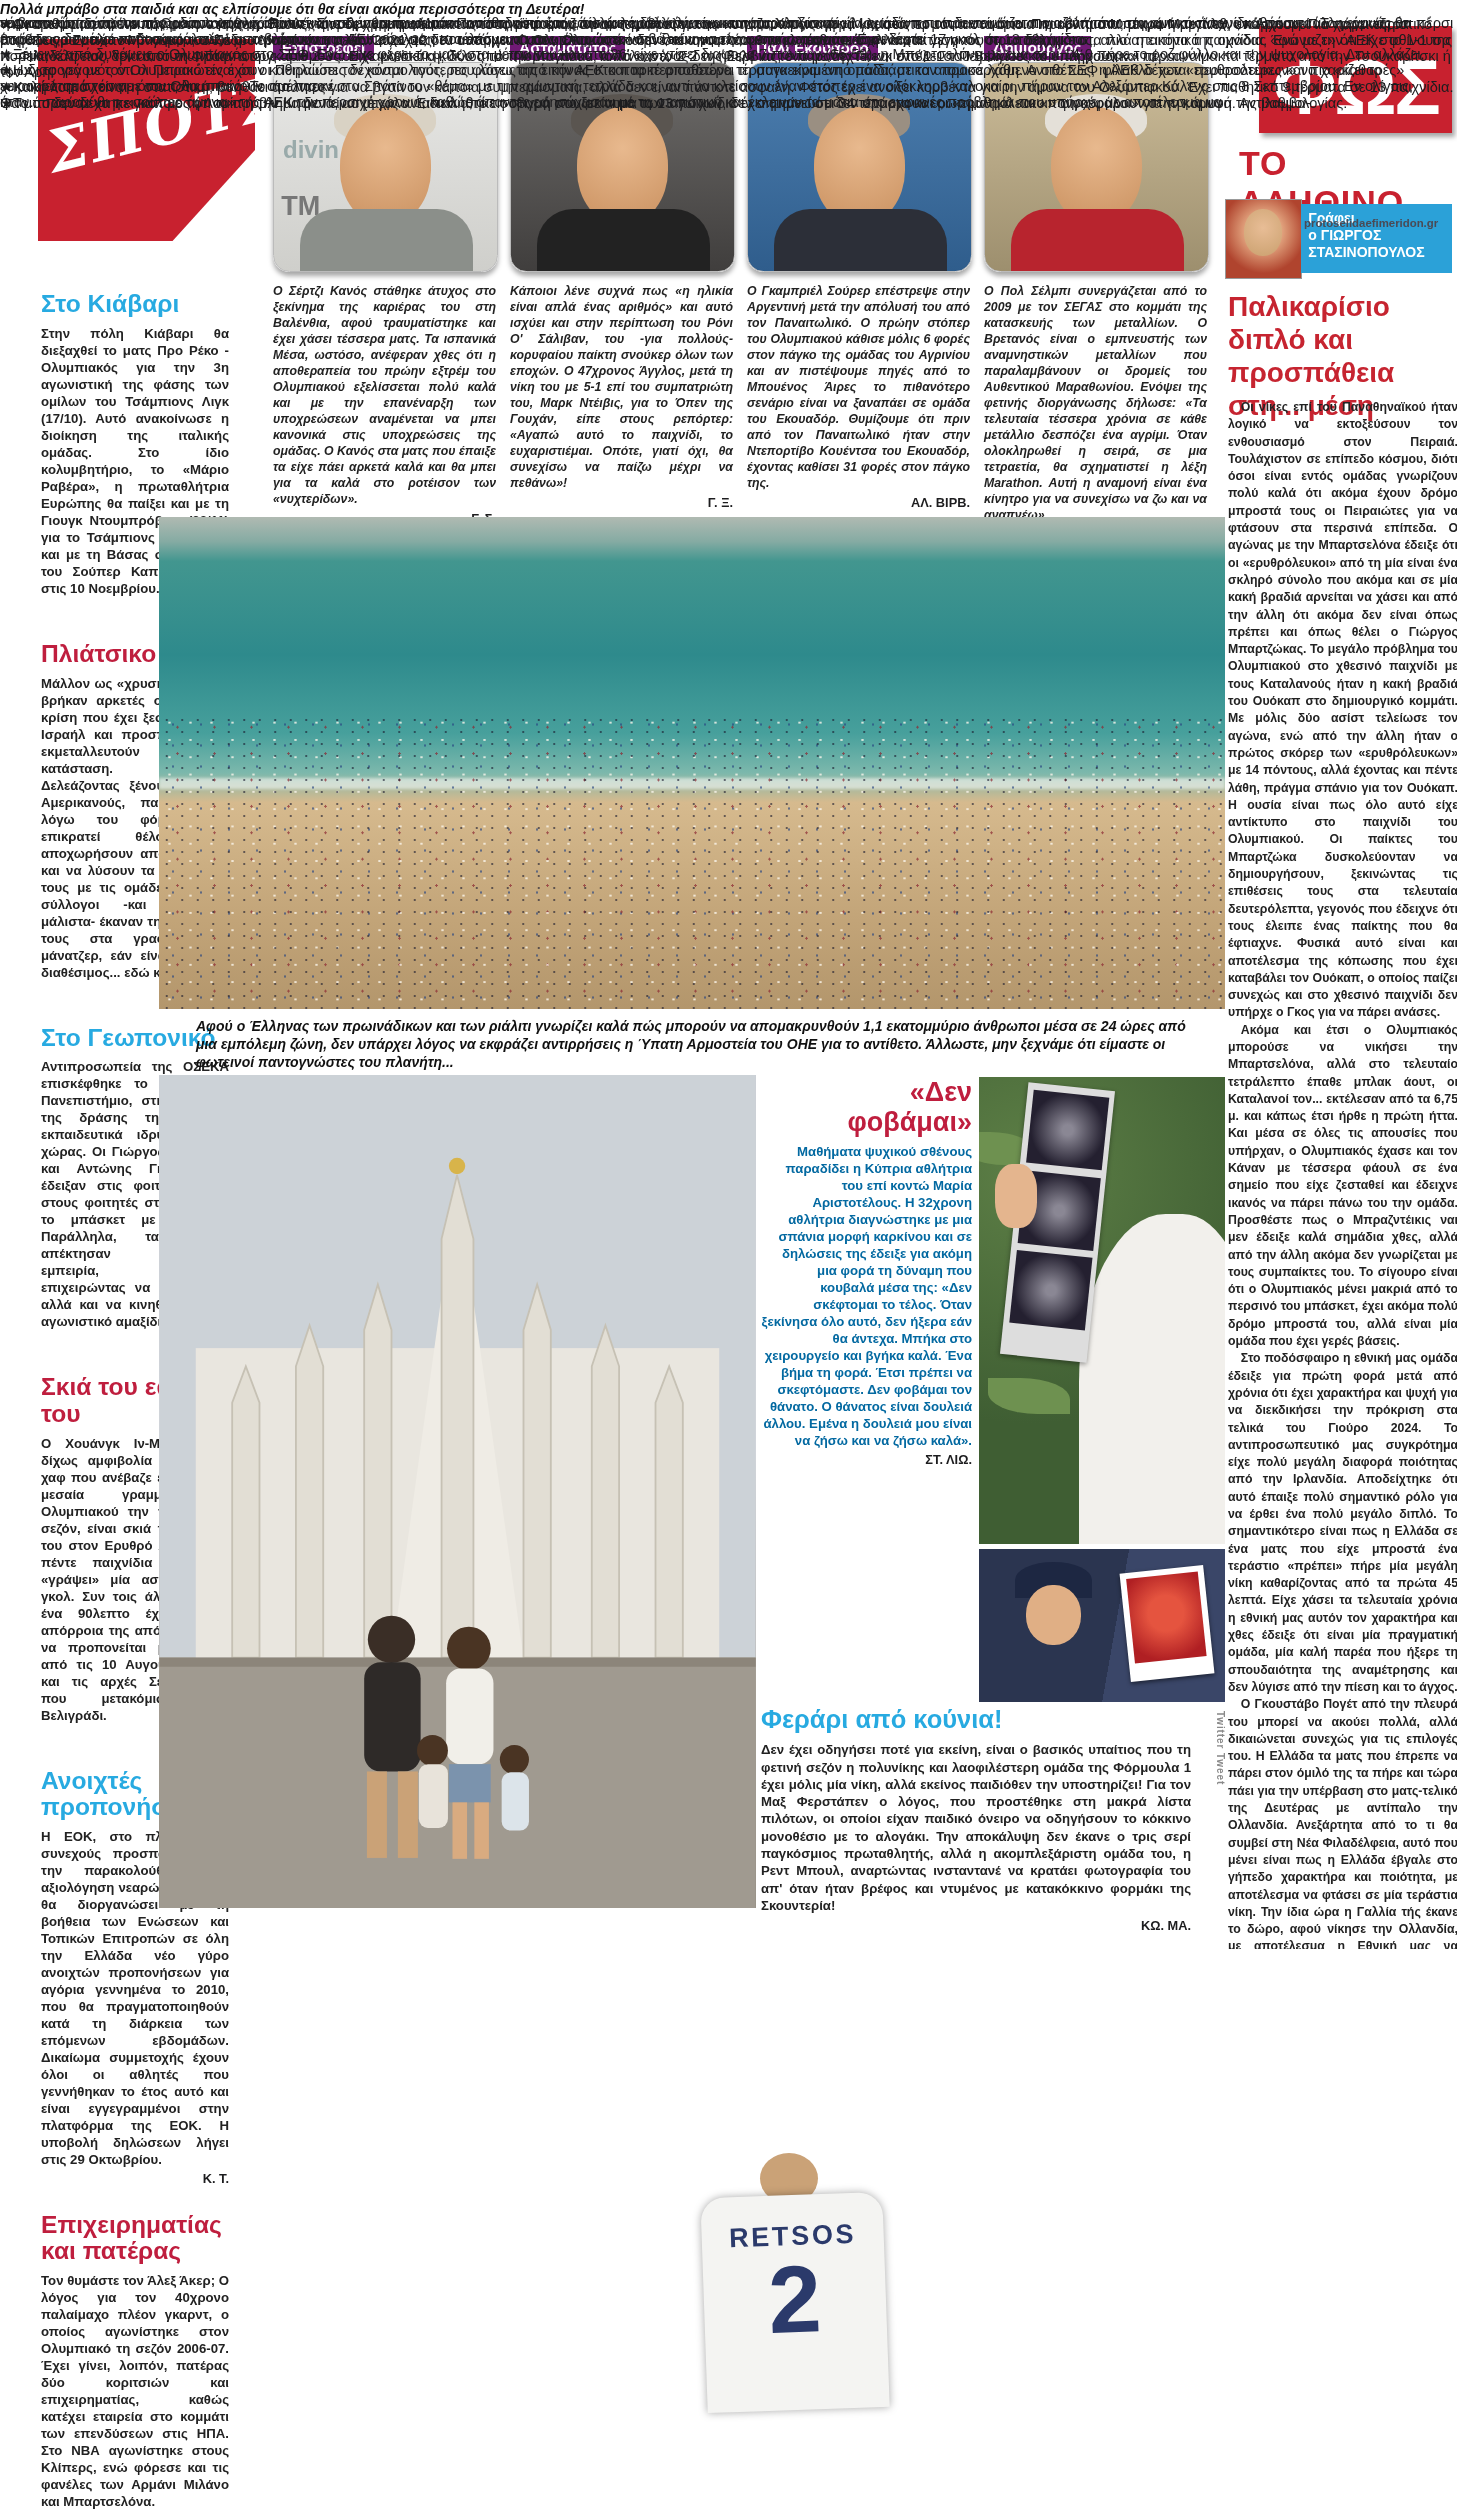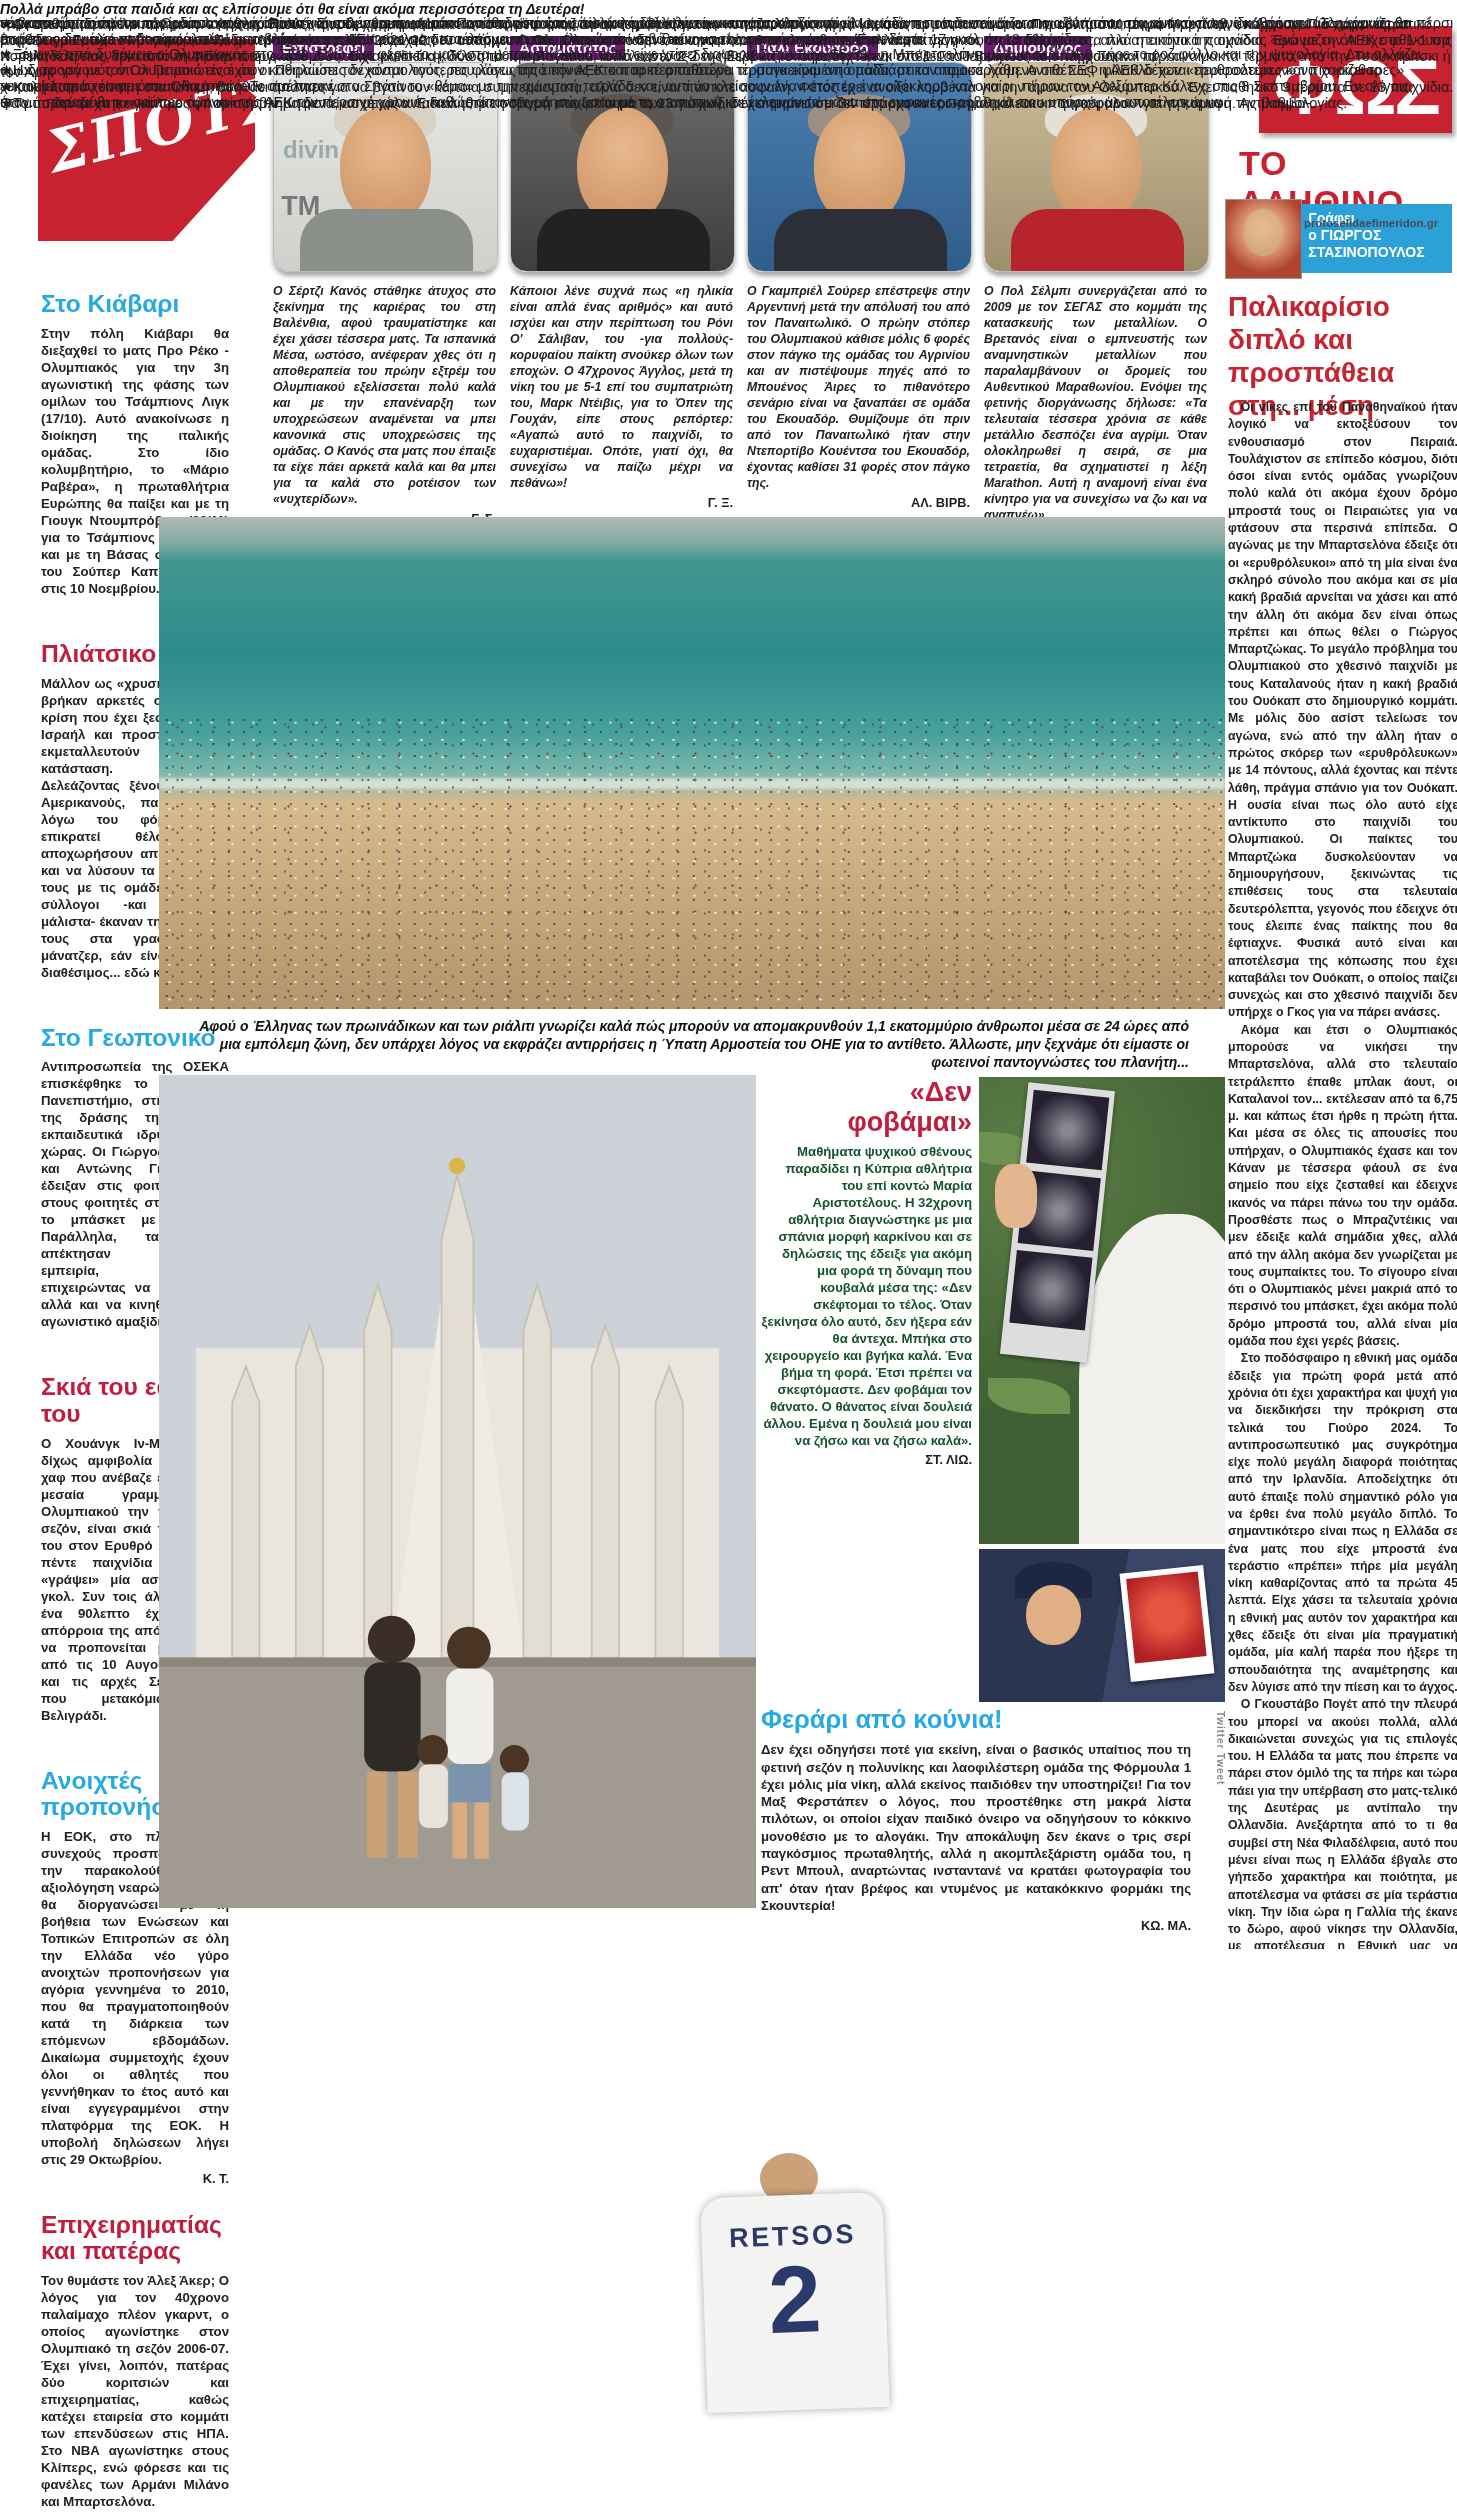--- a/index.html
+++ b/index.html
@@ -66,31 +66,31 @@
   
   .beach{left:159px;top:517px;width:1066px;height:492px;
      background:linear-gradient(180deg,#b0bab2 0%,#85aba3 5%,#42968f 9%,#2e8a8c 28%,#47a09c 44%,#7cb8ac 52%,#d6ba8e 58%,#c2a478 82%,#b3966c 100%);}
   .beach .dots{position:absolute;left:0;top:40%;width:100%;height:60%;
      background-image:radial-gradient(circle 1.8px,rgba(25,25,45,.6) 60%,transparent 65%),
                       radial-gradient(circle 1.8px,rgba(250,245,235,.8) 60%,transparent 65%),
                       radial-gradient(circle 1.8px,rgba(140,40,50,.7) 60%,transparent 65%),
                       radial-gradient(circle 1.8px,rgba(40,70,130,.65) 60%,transparent 65%);
      background-size:15.5px 12px,21px 17.3px,37px 26.4px,28px 21px;}
   .beach .foam{position:absolute;left:0;top:53%;width:100%;height:11px;background:rgba(255,255,255,.55);filter:blur(1.8px);}
-  .caption{font-style:italic;font-weight:bold;font-size:14px;line-height:18px;text-align:right;color:#111;}
+  .caption{font-style:italic;font-weight:bold;font-size:14px;line-height:18px;text-align:left;color:#111;}
   .beach-cap{left:196px;top:1017px;width:993px;}
 
   
   .milan{left:159px;top:1075px;width:597px;height:833px;background:linear-gradient(#c9ced3 0%,#d8dbde 45%,#a9a39a 72%,#8f887e 100%);overflow:hidden;}
   .milan svg{position:absolute;left:0;top:0;}
 
   
   .fear{left:761px;top:1077px;width:211px;text-align:right;}
   .fear h3{margin:0 0 5.5px;font-size:27px;line-height:30px;color:#bf1e3e;font-weight:bold;}
-  .fear .body{font-size:13.2px;line-height:17px;font-weight:bold;color:#14532d;}
+  .fear .body{font-size:13.2px;line-height:17px;font-weight:bold;color:#0369a1;}
   .preg{left:979px;top:1077px;width:246px;height:467px;overflow:hidden;
      background:radial-gradient(circle at 20% 20%,#5d7f46,#3f5e33 60%),#3f5e33;}
   .preg .leaf{position:absolute;background:#6e9150;border-radius:0 60% 0 60%;}
   .preg .blouse{position:absolute;right:-27px;top:137px;width:173px;height:337px;border-radius:50% 40% 0 0;background:#f2f0ec;}
   .preg .scan{position:absolute;left:35px;top:9px;width:87px;height:273px;background:#ddd;transform:rotate(6deg);
       box-shadow:0 1.8px 5.5px rgba(0,0,0,.4);}
   .preg .scan i{display:block;margin:7.3px 5.5px;height:73px;background:radial-gradient(circle at 50% 50%,#8a8794 10%,#242030 70%);}
   .preg .hand{position:absolute;left:16.4px;top:87px;width:42px;height:64px;border-radius:40%;background:#e4b58e;}
 
   

